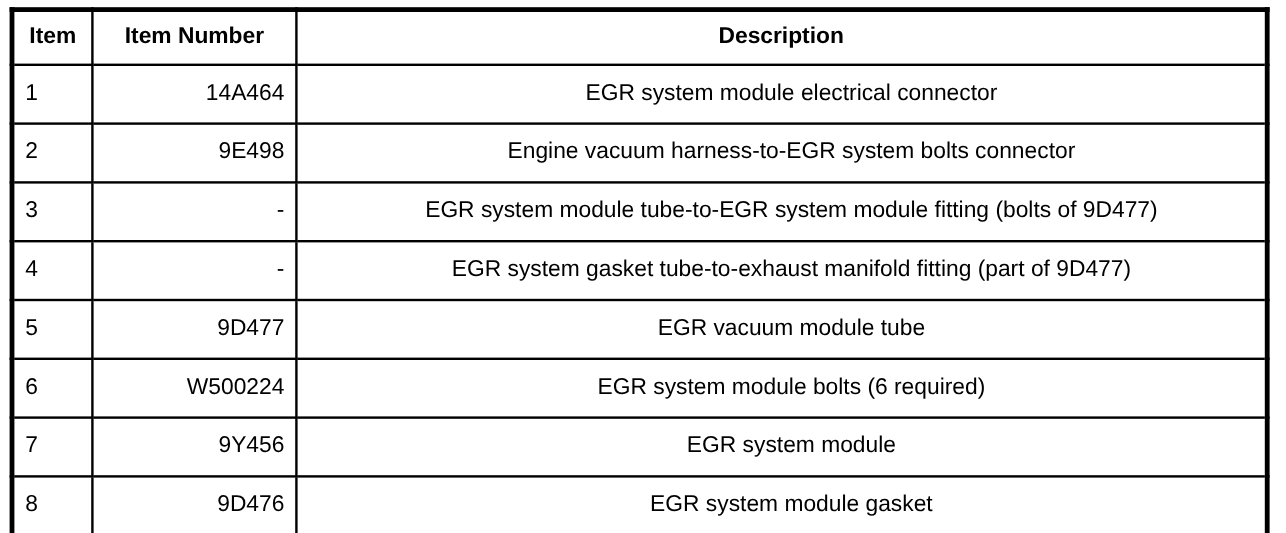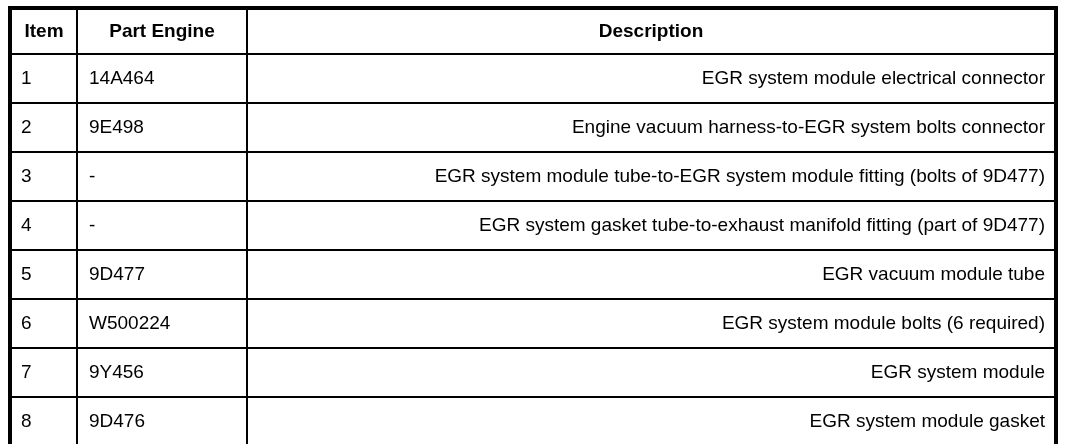--- a/index.html
+++ b/index.html
@@ -67,44 +67,44 @@
     height: 47px;
     text-align: left;
   }
 
   table.parts-table tbody td.cell-item {
     text-align: left;
     padding-left: 9px;
   }
 
   table.parts-table tbody td.cell-partnumber {
-    text-align: left;
+    text-align: right;
     padding-left: 11px;
     border-radius: 10px;
   }
 
   table.parts-table tbody td.cell-description {
-    text-align: right;
+    text-align: center;
     padding-left: 26px;
   }
 </style>
 </head>
 <body>
 
 <div id="parts-table-wrapper">
   <table class="parts-table">
     <colgroup>
       <col class="col-item">
       <col class="col-partnumber">
       <col class="col-description">
     </colgroup>
     <thead>
       <tr>
         <th class="head-item">Item</th>
-        <th class="head-partnumber">Part Engine</th>
+        <th class="head-partnumber">Item Number</th>
         <th class="head-description">Description</th>
       </tr>
     </thead>
     <tbody>
         <tr>
           <td class="cell-item">1</td>
           <td class="cell-partnumber">14A464</td>
           <td class="cell-description">EGR system module electrical connector</td>
         </tr>
         <tr>

